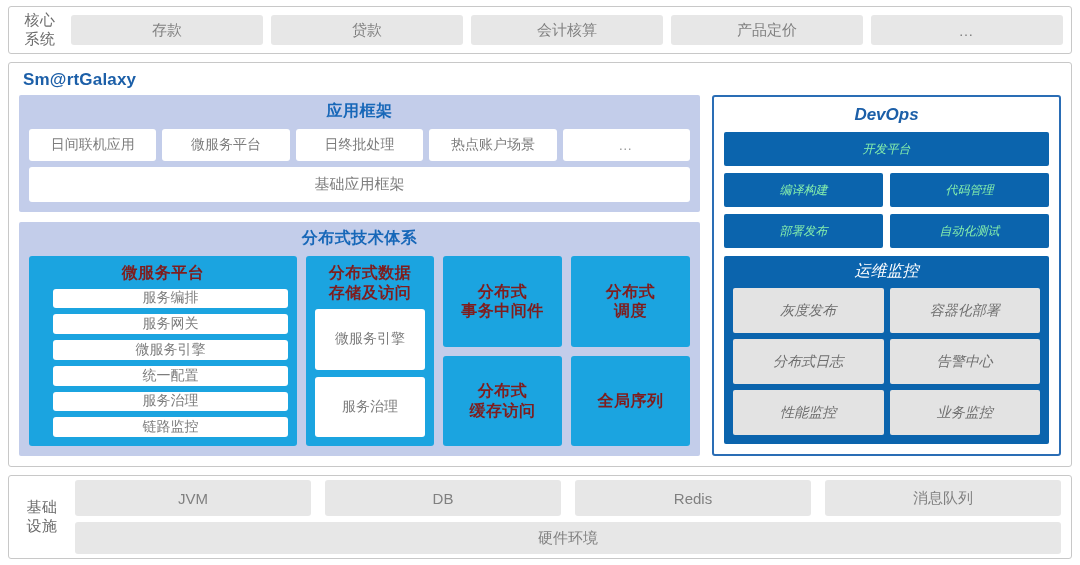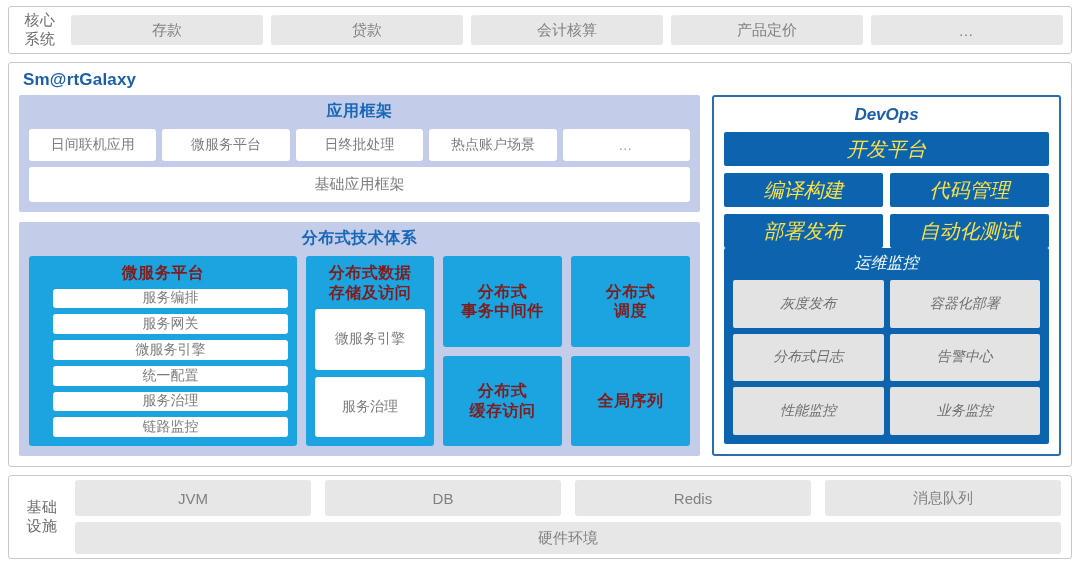--- a/index.html
+++ b/index.html
@@ -219,33 +219,33 @@
   #devops-title {
     text-align: center;
     font-size: 17px;
     font-weight: bold;
     color: #1c5fa8;
     margin: 2px 0 7px 0;
   }
   .dk-chip {
     background: #0b64ad;
     border-radius: 2px;
-    color: #fde047;
-    display: flex;
-    align-items: center;
-    justify-content: center;
-    font-size: 20px;
+    color: #86efac;
+    display: flex;
+    align-items: center;
+    justify-content: center;
+    font-size: 12px;
     box-sizing: border-box;
   }
   #devops-platform { height: 34px; margin-bottom: 7px; }
   #devops-grid {
     display: grid;
     grid-template-columns: 1fr 1fr;
     gap: 7px;
-    margin-bottom: 0;
+    margin-bottom: 8px;
   }
   #devops-grid .dk-chip { height: 34px; }
   #ops-monitor {
     flex: 1 1 auto;
     background: #0b64ad;
     border-radius: 2px;
     padding: 5px 9px 9px 9px;
     box-sizing: border-box;
     display: flex;
     flex-direction: column;

